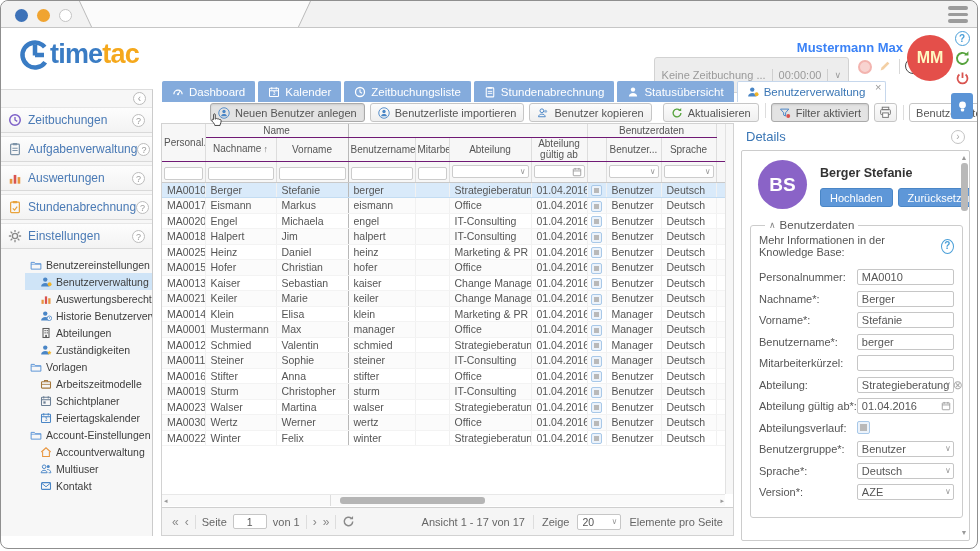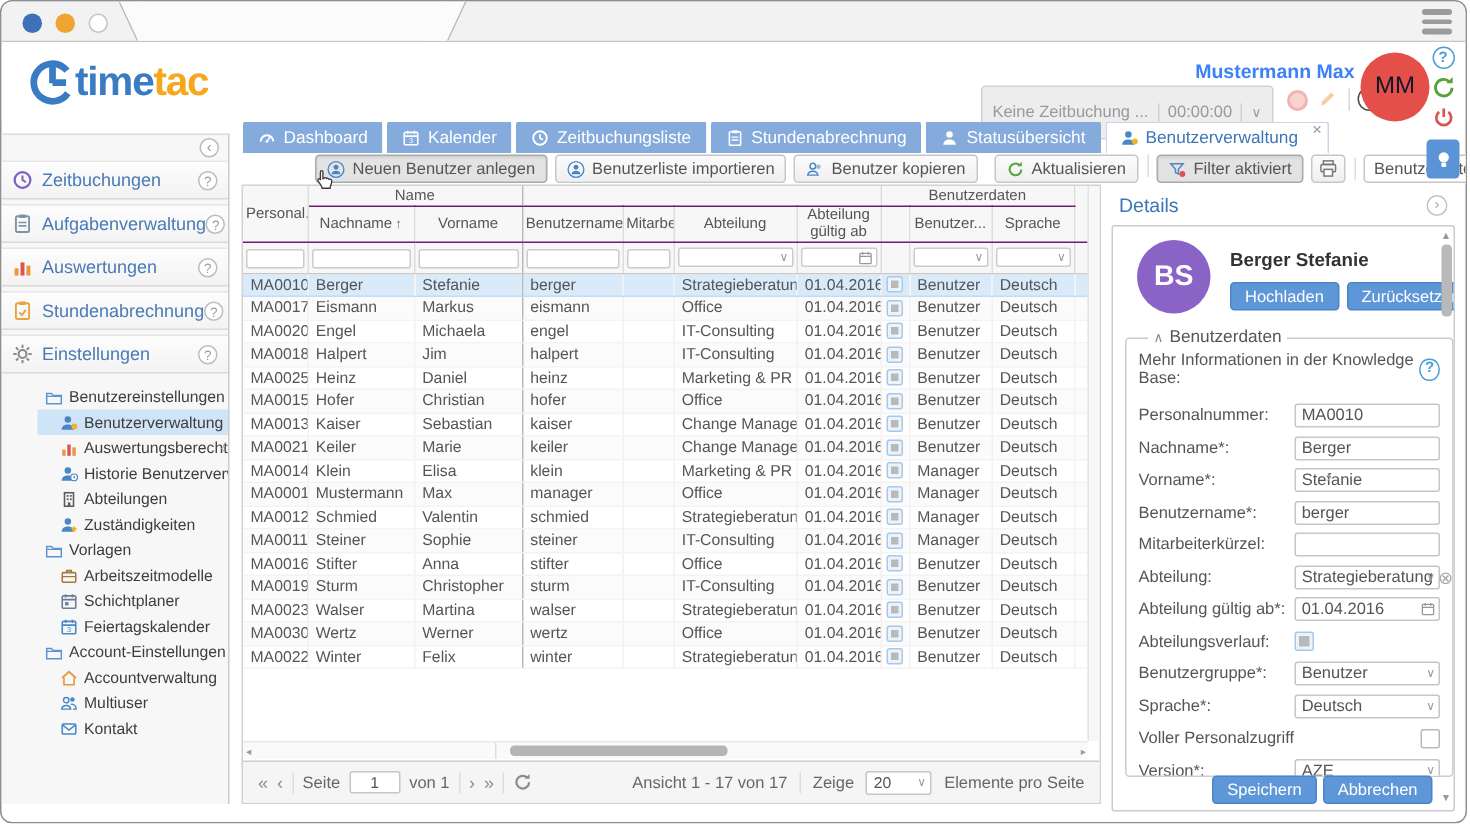--- a/index.html
+++ b/index.html
@@ -26,21 +26,21 @@
   .lg2{color:#f5a81c;}
   .uname{position:absolute;right:74px;top:12px;font-weight:bold;font-size:13px;color:#3b82f6;}
   .pill{position:absolute;right:128px;top:29px;height:36px;display:flex;align-items:center;gap:6px;background:#ededed;border:1px solid #d2d2d2;border-radius:3px;padding:0 7px;font-size:11px;color:#9a9a9a;white-space:nowrap;}
   .pill .sep{width:1px;height:12px;background:#cfcfcf;}
   .pill .g-down{font-size:9px;color:#999;}
   .stopic{position:absolute;right:105px;top:32px;width:14px;height:14px;border-radius:50%;background:#f8d3d0;border:2px solid #f3b4af;}
   .pencil{position:absolute;right:85px;top:31px;}
   .hsep{position:absolute;right:77px;top:31px;width:1px;height:15px;background:#d8d8d8;}
   .playic{position:absolute;right:56px;top:30px;width:16px;height:16px;border:1.6px solid #4a4a4a;border-radius:50%;display:flex;align-items:center;justify-content:center;}
   .playic::before{content:"";margin-left:2px;border-left:6px solid #333;border-top:4px solid transparent;border-bottom:4px solid transparent;}
-  .avatar{position:absolute;right:24px;top:7px;width:46px;height:46px;border-radius:50%;background:#e44f4a;color:#0f172a;font-weight:normal;font-size:16px;display:flex;align-items:center;justify-content:center;}
+  .avatar{position:absolute;right:24px;top:7px;width:46px;height:46px;border-radius:50%;background:#e44f4a;color:#fef9c3;font-weight:bold;font-size:16px;display:flex;align-items:center;justify-content:center;}
   
   .rail{position:absolute;right:3px;top:30px;width:24px;display:flex;flex-direction:column;align-items:center;gap:4px;z-index:6;}
   .railq{width:15px;height:15px;border:1.5px solid #4a9fd8;border-radius:50%;color:#4a9fd8;font-size:10px;font-weight:bold;line-height:13px;text-align:center;}
   .railq.g-q::before{content:"?";}
   .bulbtile{width:22px;height:26px;background:#5b94d6;border-radius:3px;display:flex;align-items:center;justify-content:center;margin-top:3px;}
   
   .tabbar{position:absolute;left:161px;top:80px;height:21px;display:flex;gap:3px;z-index:2;}
   .tab{display:flex;align-items:center;gap:5px;padding:0 9px;background:#84abdc;color:#fff;font-size:11.5px;border:1px solid #84abdc;border-bottom:none;border-radius:2px 2px 0 0;white-space:nowrap;}
   .tab .ic{font-size:12px;}
   .tab.active{background:#fff;color:#3a76b5;border-color:#c6d7ec;position:relative;padding-right:20px;}
@@ -994,41 +994,31 @@
             <div class="frow">
               <label>Sprache*:</label>
               <div class="fctl">
                 <div class="fin fsel2">
                   <span class="val">Deutsch</span>
                   <span class="fchev2 g-down"></span>
                 </div>
               </div>
             </div>
             <div class="frow">
-              <label>Voller Personalzugriff</label>
-              <div class="fctl right">
-                <span class="fcheck"></span>
-              </div>
-            </div>
-            <div class="frow">
               <label>Version*:</label>
               <div class="fctl">
                 <div class="fin fsel2">
                   <span class="val">AZE</span>
                   <span class="fchev2 g-down"></span>
                 </div>
               </div>
             </div>
           </div>
       </fieldset>
       <div class="dscroll">
         <span class="g-ua"></span>
         <div class="dthumb"></div>
         <span class="g-da dsb" style="bottom:-22px"></span>
       </div>
-      <div class="dfoot">
-        <span class="bbtn">Speichern</span>
-        <span class="bbtn">Abbrechen</span>
-      </div>
     </div>
   </section>
 
 </div>
 
 </body></html>

